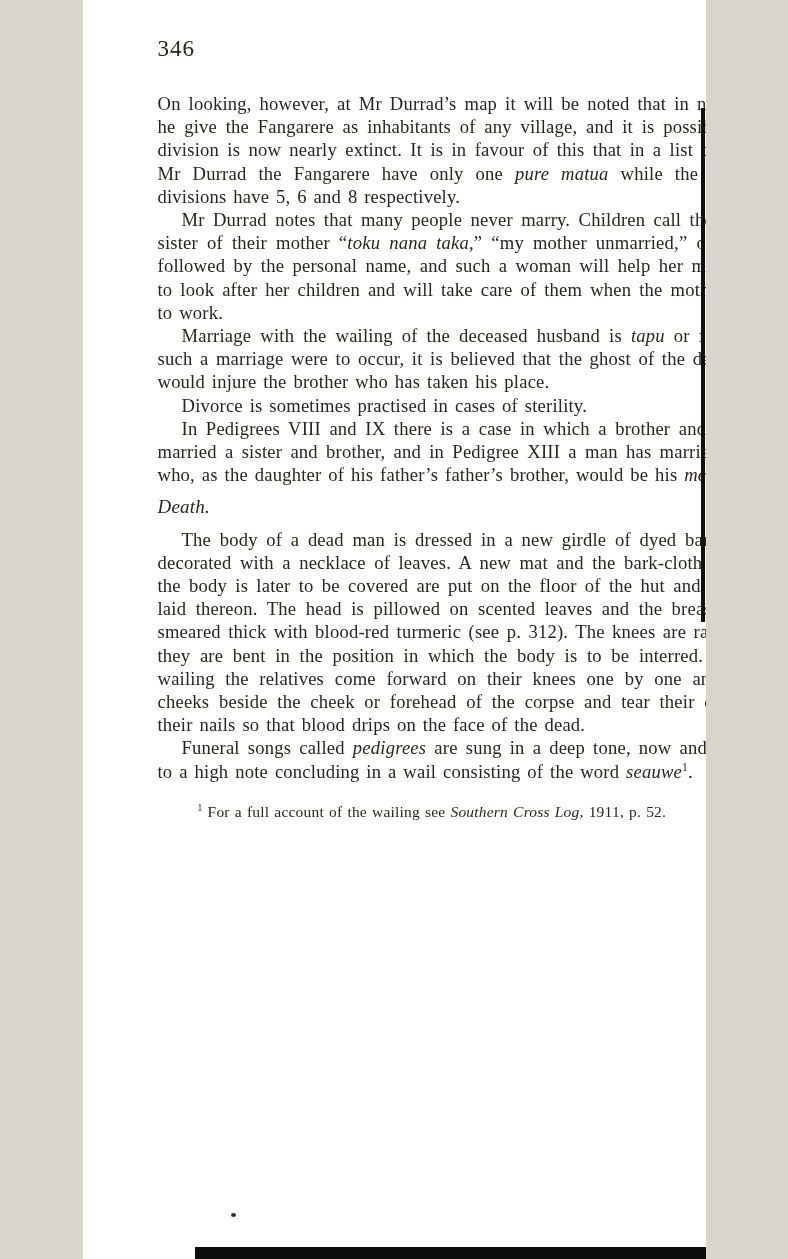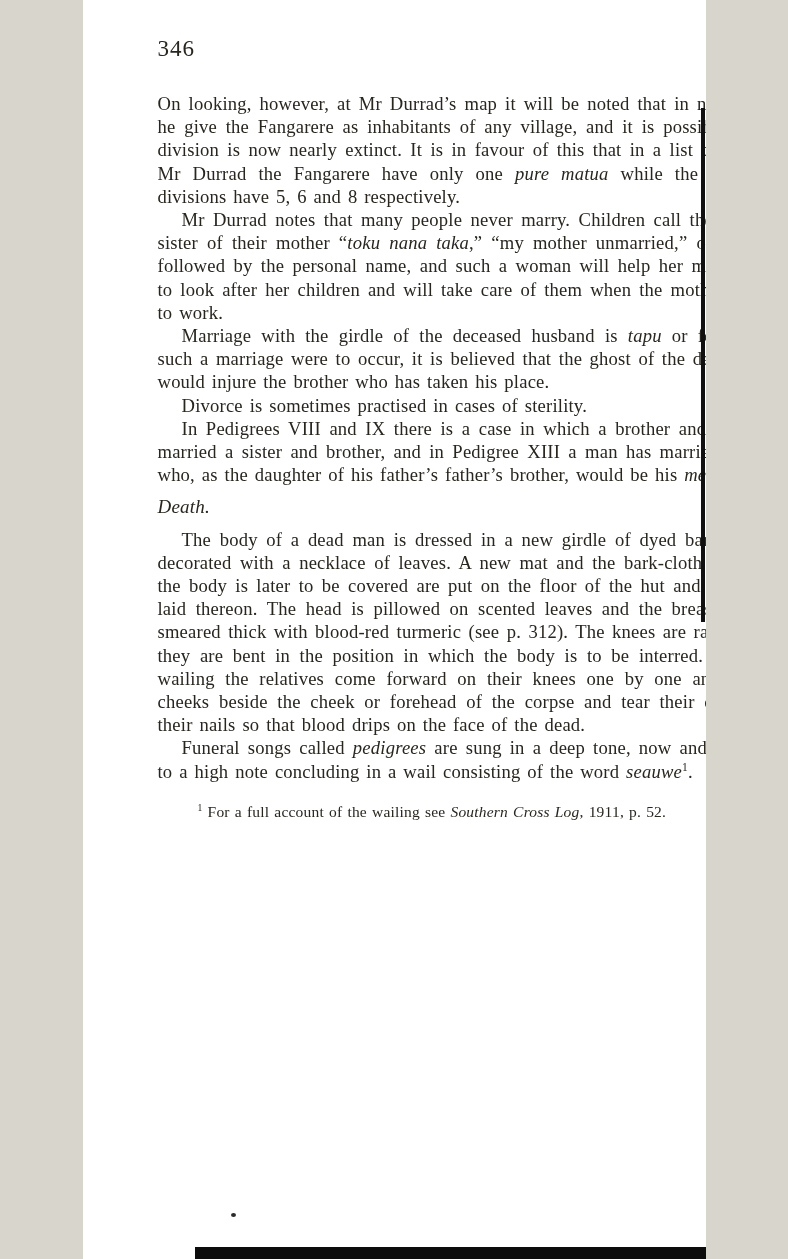--- a/index.html
+++ b/index.html
@@ -93,21 +93,21 @@
 <body>
 
 <div class="page">
   <div class="content">
     <div class="header">
       <span class="page-number">346</span>
     </div>
     <div class="body-text">
         <p class="para"><span>On looking, however, at Mr Durrad’s map it will be noted that in no case does he give the Fangarere as inhabitants of any village, and it is possible that this division is now nearly extinct.  It is in favour of this that in a list compiled by Mr Durrad the Fangarere have only one </span><span class="it">pure matua</span><span> while the other three divisions have 5, 6 and 8 respectively.</span></p>
         <p class="para indent"><span>Mr Durrad notes that many people never marry.  Children call the unmarried sister of their mother “</span><span class="it">toku nana taka</span><span>,” “my mother unmarried,” or “</span><span class="it">nautaka</span><span>” followed by the personal name, and such a woman will help her married sister to look after her children and will take care of them when the mother goes out to work.</span></p>
-        <p class="para indent"><span>Marriage with the girdle of the deceased husband is </span><span class="it">tapu</span><span> or forbidden.  If such a marriage were to occur, it is believed that the ghost of the dead husband would injure the brother who has taken his place.</span></p>
+        <p class="para indent"><span>Marriage with the wailing of the deceased husband is </span><span class="it">tapu</span><span> or forbidden.  If such a marriage were to occur, it is believed that the ghost of the dead husband would injure the brother who has taken his place.</span></p>
         <p class="para indent"><span>Divorce is sometimes practised in cases of sterility.</span></p>
         <p class="para indent"><span>In Pedigrees VIII and IX there is a case in which a brother and sister have married a sister and brother, and in Pedigree XIII a man has married a woman who, as the daughter of his father’s father’s brother, would be his </span><span class="it">mesakitanga</span><span>.</span></p>
         <div class="section-heading">Death.</div>
         <p class="para indent"><span>The body of a dead man is dressed in a new girdle of dyed bark-cloth and decorated with a necklace of leaves.  A new mat and the bark-cloth with which the body is later to be covered are put on the floor of the hut and the body is laid thereon. The head is pillowed on scented leaves and the breast and head smeared thick with blood-red turmeric (see p. 312).  The knees are raised so that they are bent in the position in which the body is to be interred.  During the wailing the relatives come forward on their knees one by one and lay their cheeks beside the cheek or forehead of the corpse and tear their cheeks with their nails so that blood drips on the face of the dead.</span></p>
         <p class="para indent"><span>Funeral songs called </span><span class="it">pedigrees</span><span> are sung in a deep tone, now and then rising to a high note concluding in a wail consisting of the word </span><span class="it">seauwe</span><sup class="sup">1</sup><span>.</span></p>
       </div>
     <div class="footnote"><sup class="sup">1</sup><span> For a full account of the wailing see </span><span class="it">Southern Cross Log</span><span>, 1911, p. 52.</span></div>
   </div>
   <div class="scan-line-right"></div>
   <div class="scan-bar-bottom"></div>

